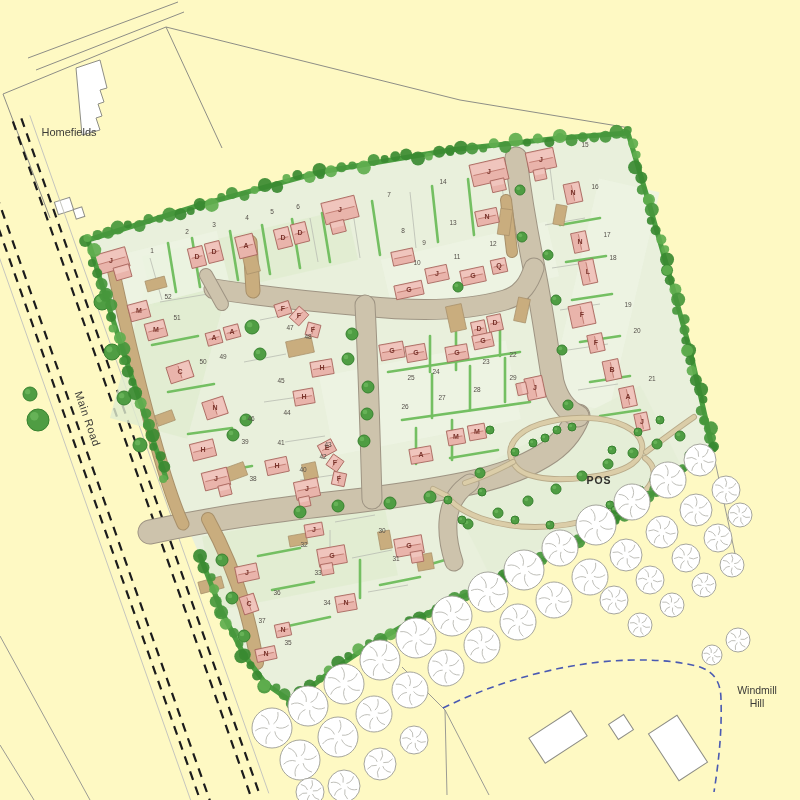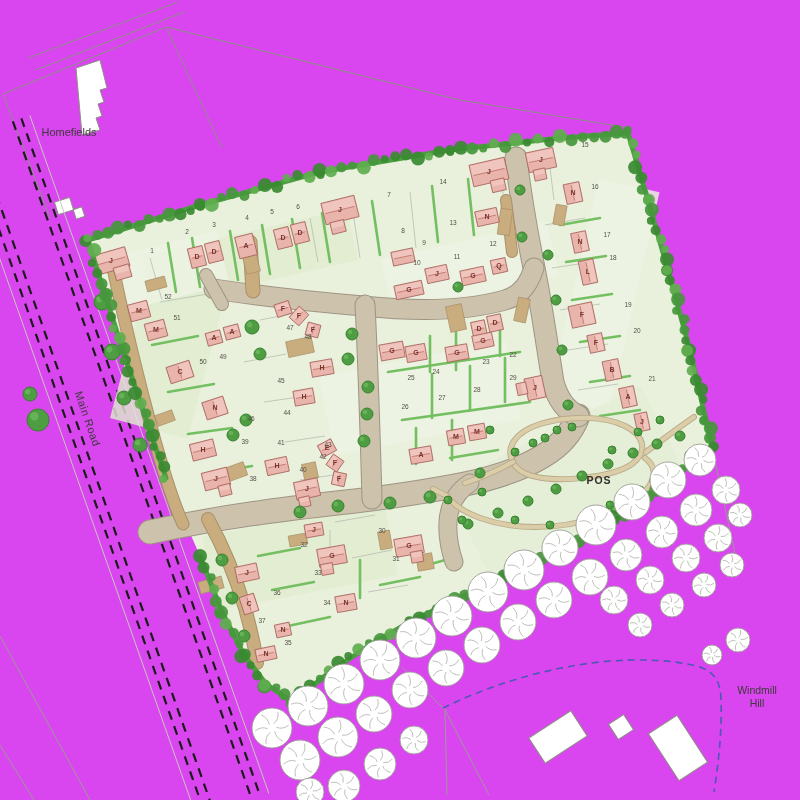--- a/index.html
+++ b/index.html
@@ -1,16 +1,16 @@
 <!DOCTYPE html>
 <html><head>
 <meta charset="utf-8">
 <style>
   html,body{margin:0;padding:0;background:#ffffff;}
-  #wrap{width:800px;height:800px;position:relative;overflow:hidden;background:#d946ef;}
+  #wrap{width:800px;height:800px;position:relative;overflow:hidden;background:#fef9c3;}
   svg{display:block;}
   text{font-family:"Liberation Sans","DejaVu Sans",sans-serif;}
 </style>
 </head>
 <body>
 
 <div id="wrap">
   <svg id="plan" width="800" height="800" viewBox="0 0 800 800">
       <g>
         <line x1="0" y1="636" x2="90" y2="800" stroke="#9b9b93" stroke-width="1"></line>

